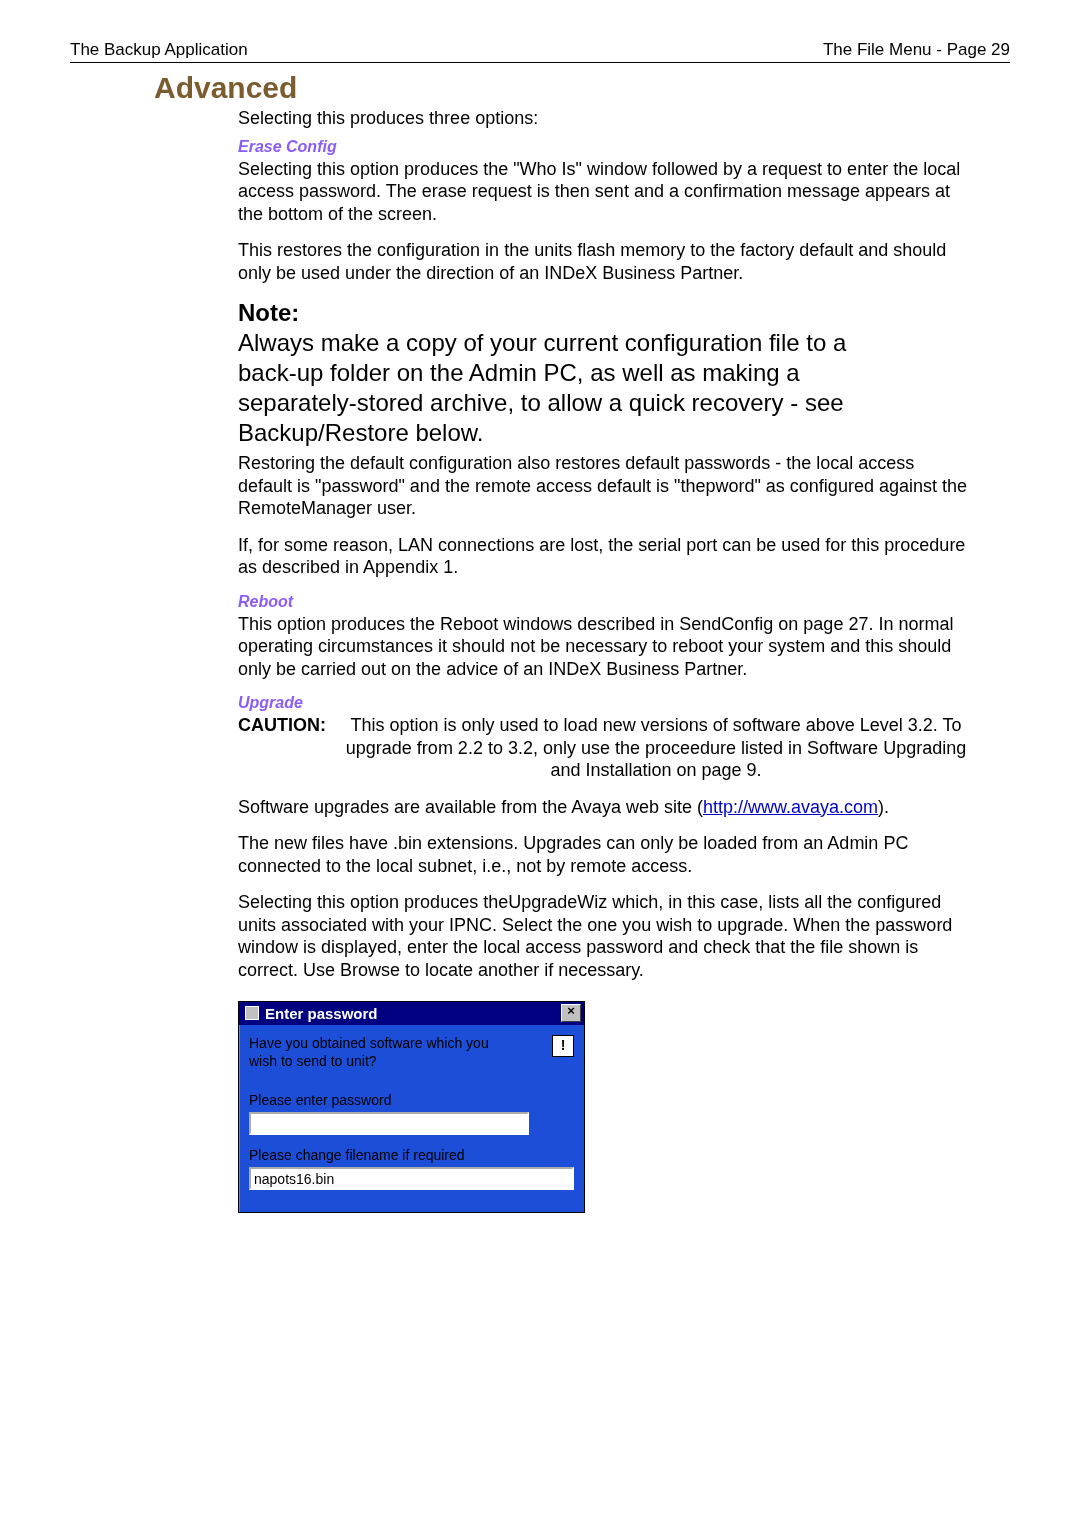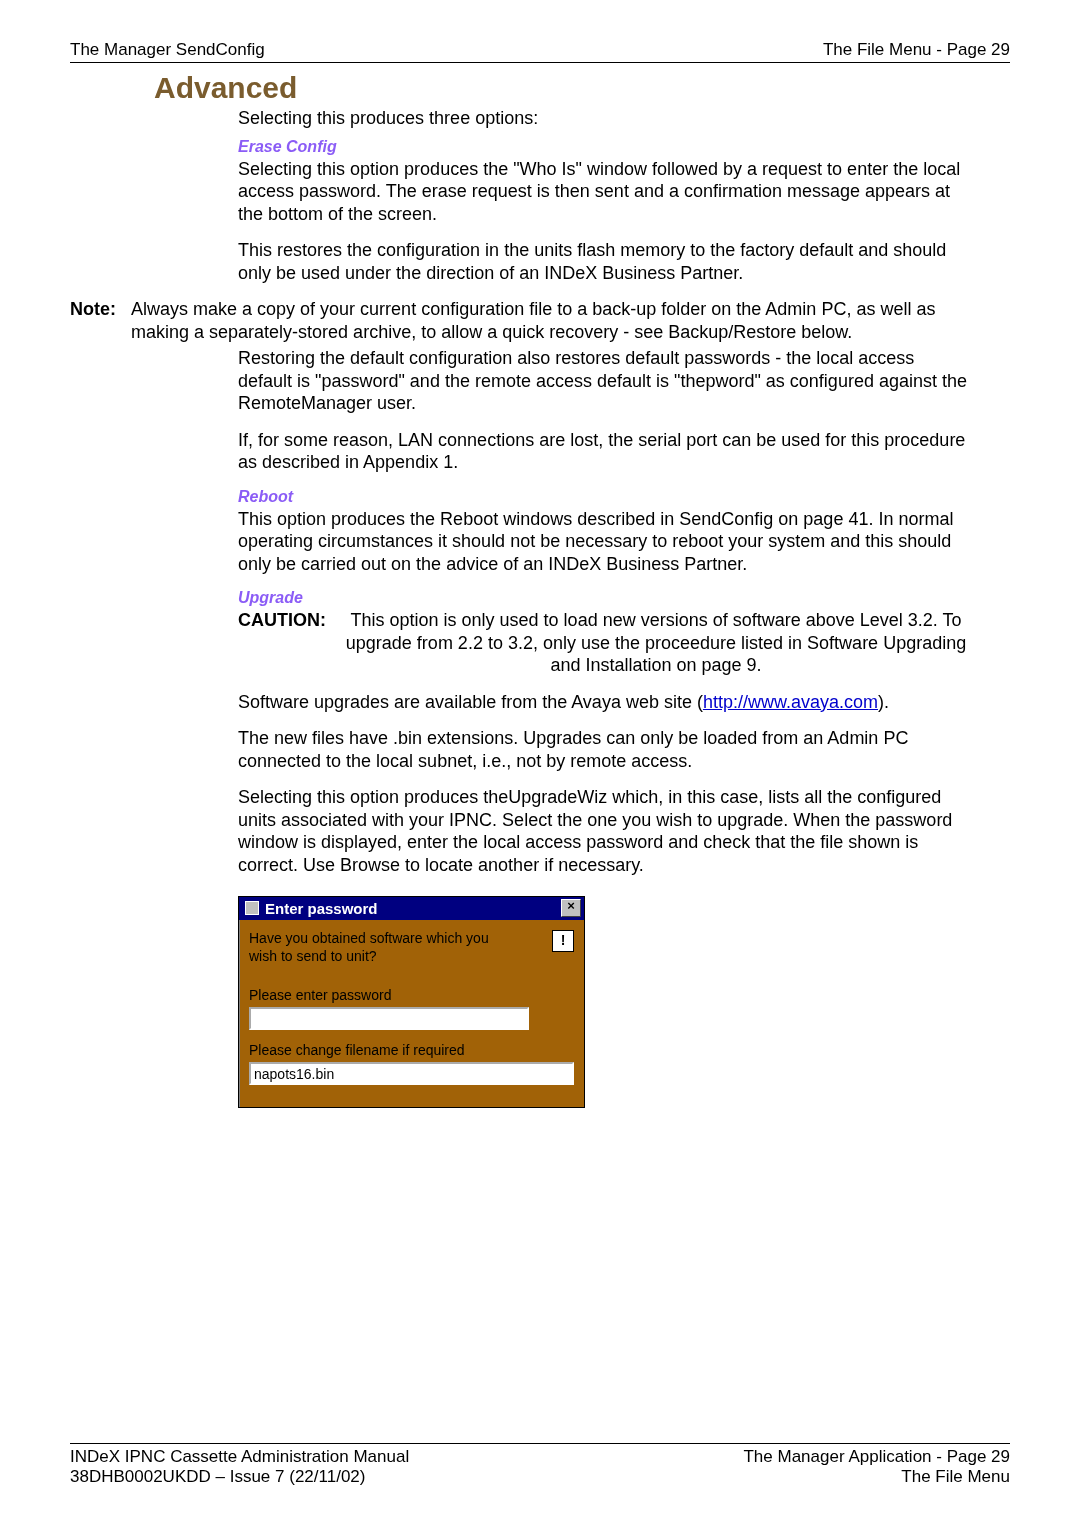--- a/index.html
+++ b/index.html
@@ -47,22 +47,23 @@
     margin-bottom: 2px;
   }
   .para {
     margin-left: 168px;
     font-size: 18px;
     line-height: 1.25;
     margin-right: 40px;
     margin-bottom: 14px;
   }
   .note-block {
-    margin-right: 40px;
-    font-size: 18px;
+    margin-left: 168px;
+    margin-right: 40px;
+    font-size: 24px;
     line-height: 1.25;
     margin-bottom: 4px;
   }
   .note-label {
     font-weight: bold;
     display: inline-block;
     width: 56px;
     vertical-align: top;
   }
   .note-body {
@@ -92,21 +93,21 @@
   a.link {
     color: #0000cc;
     text-decoration: underline;
   }
   
   .dialog {
     margin-left: 168px;
     margin-top: 20px;
     width: 345px;
     border: 1px solid #000;
-    background: #a16207;
+    background: #1d4ed8;
     box-shadow: 1px 1px 0 #808080 inset;
   }
   .dialog-titlebar {
     background: #000080;
     color: #fff;
     display: flex;
     justify-content: space-between;
     align-items: center;
     padding: 2px 3px 3px 6px;
     font-size: 15px;
@@ -215,39 +216,39 @@
     display: flex;
     justify-content: space-between;
   }
 </style>
 </head>
 <body>
 
 <div class="page">
 
   <div class="top-header">
-    <span>The Manager SendConfig</span>
+    <span>The Backup Application</span>
     <span>The File Menu - Page 29</span>
   </div>
 
   <div class="section-title">Advanced</div>
   <div class="body-text">Selecting this produces three options:</div>
 
   <div class="sub-heading">Erase Config</div>
   <div class="para">Selecting this option produces the "Who Is" window followed by a request to enter the local access password. The erase request is then sent and a confirmation message appears at the bottom of the screen.</div>
   <div class="para" style="margin-bottom:14px;">This restores the configuration in the units flash memory to the factory default and should only be used under the direction of an INDeX Business Partner.</div>
   <div class="note-block">
     <span class="note-label">Note:</span>
     <span class="note-body">Always make a copy of your current configuration file to a back-up folder on the Admin PC, as well as making a separately-stored archive, to allow a quick recovery - see Backup/Restore below.</span>
   </div>
   <div class="para" style="margin-bottom:14px;">Restoring the default configuration also restores default passwords - the local access default is "password" and the remote access default is "thepword" as configured against the RemoteManager user.</div>
   <div class="para">If, for some reason, LAN connections are lost, the serial port can be used for this procedure as described in Appendix 1.</div>
 
   <div class="sub-heading">Reboot</div>
-  <div class="para">This option produces the Reboot windows described in SendConfig on page 41. In normal operating circumstances it should not be necessary to reboot your system and this should only be carried out on the advice of an INDeX Business Partner.</div>
+  <div class="para">This option produces the Reboot windows described in SendConfig on page 27. In normal operating circumstances it should not be necessary to reboot your system and this should only be carried out on the advice of an INDeX Business Partner.</div>
 
   <div class="sub-heading">Upgrade</div>
   <div class="caution-block">
     <span class="caution-label">CAUTION:</span>
     <span class="caution-body">This option is only used to load new versions of software above Level 3.2. To upgrade from 2.2 to 3.2, only use the proceedure listed in Software Upgrading and Installation on page 9.</span>
   </div>
   <div class="para">
     <span>Software upgrades are available from the Avaya web site (</span><a class="link" href="#">http://www.avaya.com</a><span>).</span>
   </div>
   <div class="para">The new files have .bin extensions. Upgrades can only be loaded from an Admin PC connected to the local subnet, i.e., not by remote access.</div>
@@ -266,24 +267,14 @@
         <div class="prompt-text">Have you obtained software which you wish to send to unit?</div>
         <div class="warn-icon">!</div>
       </div>
       <div class="field-label">Please enter password</div>
       <input class="dlg-input" type="text" value="" style="">
       <div class="field-label">Please change filename if required</div>
       <input class="dlg-input" type="text" style="width: 100%;" value="napots16.bin">
     </div>
   </div>
 
-  <div class="bottom-footer">
-    <div class="footer-row">
-      <span>INDeX IPNC Cassette Administration Manual</span>
-      <span>The Manager Application - Page 29</span>
-    </div>
-    <div class="footer-row">
-      <span>38DHB0002UKDD – Issue 7 (22/11/02)</span>
-      <span>The File Menu</span>
-    </div>
-  </div>
 
 </div>
 
 </body></html>

